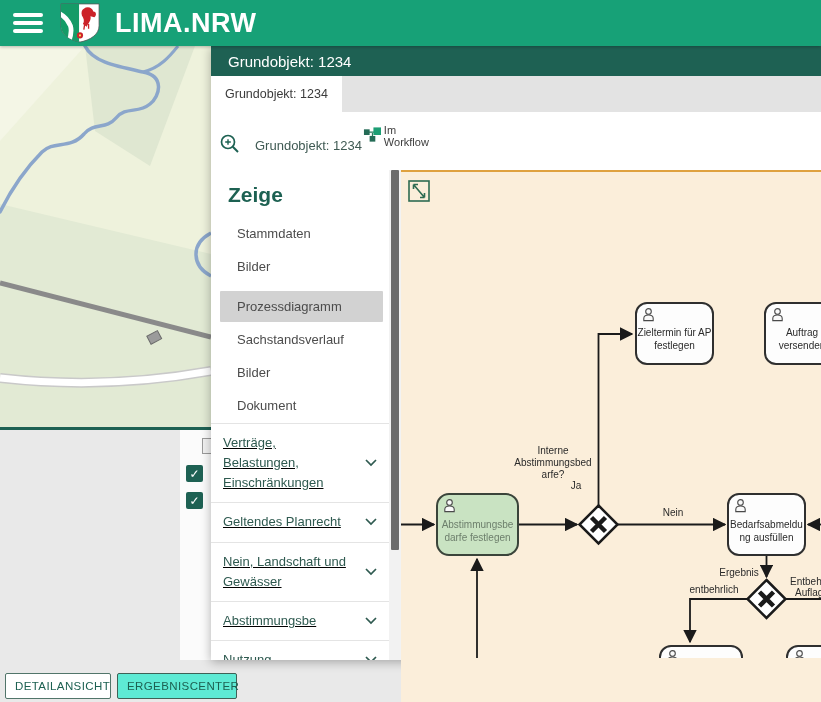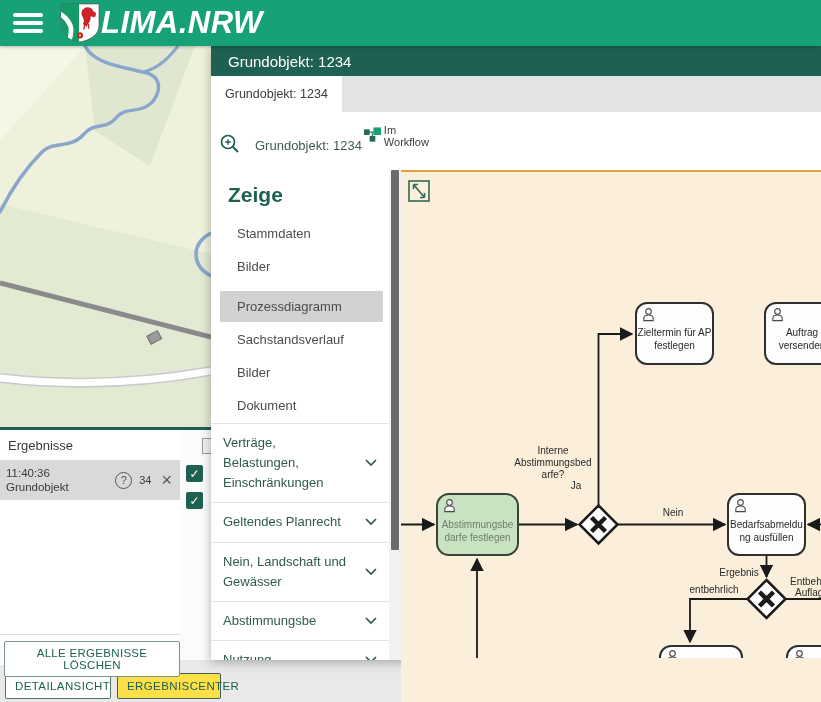--- a/index.html
+++ b/index.html
@@ -4,21 +4,21 @@
 <style>
   html,body{margin:0;padding:0;background:#e9e9e9;}
   *{box-sizing:border-box;font-family:"Liberation Sans",sans-serif;}
   .app{position:relative;width:821px;height:702px;overflow:hidden;background:#e9e9e9;}
 
   
   .hdr{position:absolute;left:0;top:0;width:821px;height:46px;background:#17a177;display:flex;align-items:center;z-index:5;box-shadow:0 1px 3px rgba(0,0,0,.25);}
   .burger{margin-left:13px;width:30px;cursor:pointer;}
   .burger span{display:block;height:4px;background:#fff;border-radius:2px;margin:4px 0;}
   .arms{margin-left:16px;}
-  .hdr-title{color:#fff;font-size:31px;font-weight:bold;letter-spacing:.5px;font-style:italic;}
+  .hdr-title{margin-left:14px;color:#fff;font-size:27px;font-weight:bold;letter-spacing:.5px;}
 
   
   .map{position:absolute;left:0;top:46px;width:211px;height:384px;overflow:hidden;}
 
   
   .greenbar{position:absolute;left:0;top:427px;width:211px;height:3px;background:#1e6153;z-index:2;}
   .results{position:absolute;left:0;top:430px;width:180px;height:235px;background:#fff;z-index:2;}
   .res-title{font-size:13px;color:#3a3a3a;padding:8px 8px 7px 8px;}
   .res-row{height:40px;background:#d9d9d9;display:flex;align-items:center;padding:0 6px;cursor:pointer;}
   .res-txt{font-size:11.5px;color:#3a3a3a;line-height:1.25;flex:1;}
@@ -31,39 +31,39 @@
 
   
   .legend{position:absolute;left:180px;top:430px;width:31px;height:230px;background:#fbfbfb;z-index:1;}
   .cb{position:absolute;left:6px;width:17px;height:17px;background:#1e6153;border-radius:2px;color:#fff;font-size:12px;display:flex;align-items:center;justify-content:center;cursor:pointer;}
   .cb1{top:35px}.cb2{top:62px}
   .part-icon{position:absolute;left:22px;top:8px;width:12px;height:16px;border:1px solid #9a9a9a;background:#f1f1f1;}
 
   
   .f-btn{position:absolute;top:673px;height:26px;font-size:11.5px;letter-spacing:.4px;}
   .f-detail{left:5px;width:106px;}
-  .f-center{left:117px;width:104px;background:#fde047;border-color:#3f6156;}
+  .f-center{left:117px;width:120px;background:#5eead4;border-color:#3f6156;}
 
   
   .modal{position:absolute;left:211px;top:46px;width:610px;height:614px;background:#a21caf;z-index:4;box-shadow:0 2px 10px rgba(0,0,0,.3);}
   .m-hdr{height:30px;background:#1e6153;color:#fff;font-size:15px;display:flex;align-items:center;padding-left:17px;}
   .tabs{height:36px;background:#e3e3e3;display:flex;}
   .tab{background:#fff;padding:0 14px;display:flex;align-items:center;font-size:12.5px;color:#3b3b3b;cursor:pointer;}
   .toolbar{position:relative;height:58px;background:#fff;}
   .tb-zoom{position:absolute;left:8px;top:21px;cursor:pointer;}
   .tb-obj{position:absolute;left:44px;top:26px;font-size:13px;color:#3f5a53;}
   .wf{position:absolute;left:152px;top:9px;width:78px;display:flex;align-items:center;cursor:pointer;}
   .wf span{font-size:11px;color:#3d3d3d;margin-top:3px;}
 
   .content{display:flex;height:490px;}
   .sidebar{width:178px;height:490px;overflow:hidden;background:#fff;}
   .zeige{font-size:21px;font-weight:bold;color:#1d6152;padding:13px 0 9px 17px;}
   .side-item{margin:2px 6px 2px 9px;padding:8px 0 8px 17px;font-size:13px;color:#4c4c4c;cursor:pointer;border-radius:1px;}
   .side-item.sel{background:#d2d2d2;margin-top:9px;}
-  .sections{margin-top:0;}
+  .sections{margin-top:0;text-decoration:underline;}
   .section{display:flex;align-items:center;justify-content:space-between;padding:9px 12px;border-top:1px solid #e4e4e4;color:#2f5a50;font-size:13px;line-height:1.55;cursor:pointer;}
   .section .lbl{width:128px;}
   .chev{flex:none;}
 
   .vscroll{width:12px;height:490px;background:#f2f2f2;}
   .vthumb{width:8px;margin:0 2px;height:380px;background:#6b6b6b;border-radius:1px;}
 
   .diagram{width:420px;height:594px;background:#fbeeda;border-top:2px solid #dfa13f;overflow:hidden;}
   .diagram svg text{font-size:10px;fill:#2b2b2b;}
 </style>
@@ -109,34 +109,20 @@
       <path d="M0,237 L211,291" stroke="#8a8a8a" stroke-width="5" fill="none"></path>
       <path d="M0,332 Q105,344 211,325" stroke="#c9c9c9" stroke-width="10" fill="none"></path>
       <path d="M0,332 Q105,344 211,325" stroke="#ffffff" stroke-width="7" fill="none"></path>
       <g transform="rotate(-28 154 291)">
           <rect x="148" y="287" width="12" height="9" fill="#9b9b9b" stroke="#6c6c6c"></rect>
         </g>
     </svg>
   </div>
 
   <div class="greenbar"></div>
-  <div class="results">
-    <div class="res-title">Ergebnisse</div>
-    <div class="res-row">
-      <div class="res-txt">
-        <div>11:40:36</div>
-        <div>Grundobjekt</div>
-      </div>
-      <span class="help">?</span>
-      <span class="count">34</span>
-      <span class="closex">×</span>
-    </div>
-    <div class="res-div"></div>
-    <button class="btn clear">ALLE ERGEBNISSE LÖSCHEN</button>
-  </div>
 
   <div class="legend">
     <div class="part-icon"></div>
     <div class="cb cb1">✓</div>
     <div class="cb cb2">✓</div>
   </div>
 
   <button class="btn f-btn f-detail">DETAILANSICHT</button>
   <button class="btn f-btn f-center">ERGEBNISCENTER</button>
 

